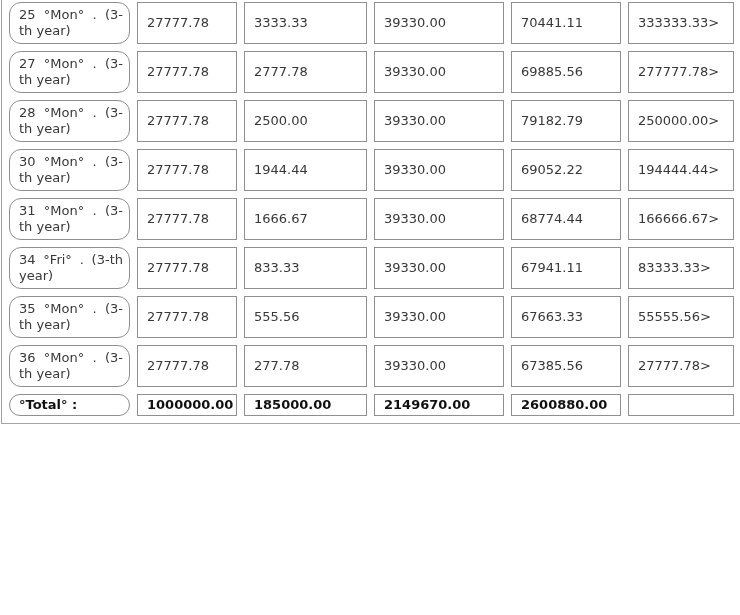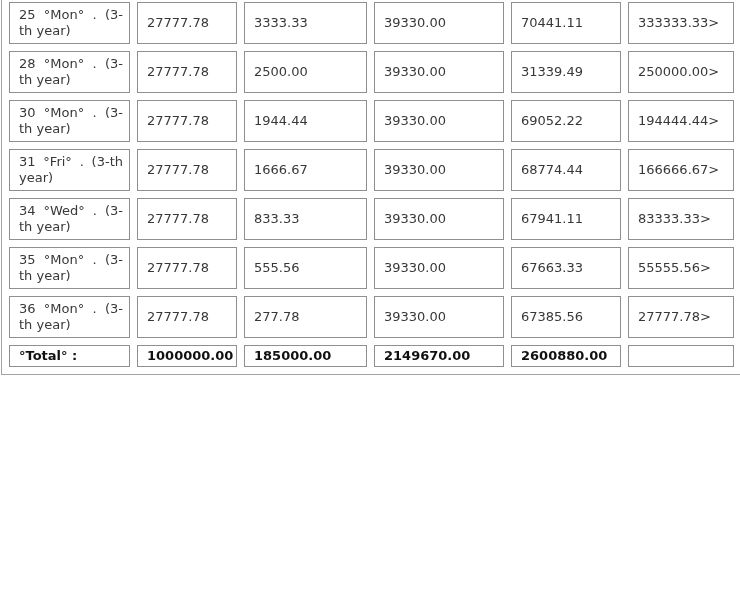--- a/index.html
+++ b/index.html
@@ -40,20 +40,21 @@
   }
   tr.total-row td {
     height: 17px;
     font-weight: bold;
     color: #111111;
     white-space: nowrap;
   }
   td.label-cell {
     text-align: justify;
     padding: 2px 8px;
+    border-radius: 12px;
   }
   tr.total-row td.label-cell {
     text-align: left;
   }
   td.num-cell {
     text-align: left;
     white-space: nowrap;
   }
 </style>
 </head>
@@ -73,53 +74,61 @@
   <tr class="data-row">
     <td class="label-cell">25 °Mon° . (3-th year)</td>
     <td class="num-cell">27777.78</td>
     <td class="num-cell">3333.33</td>
     <td class="num-cell">39330.00</td>
     <td class="num-cell">70441.11</td>
     <td class="num-cell">333333.33&gt;</td>
   </tr>
 
 
+  <tr class="data-row">
+    <td class="label-cell">27 °Mon° . (3-th year)</td>
+    <td class="num-cell">27777.78</td>
+    <td class="num-cell">2777.78</td>
+    <td class="num-cell">39330.00</td>
+    <td class="num-cell">69885.56</td>
+    <td class="num-cell">277777.78&gt;</td>
+  </tr>
 
   <tr class="data-row">
     <td class="label-cell">28 °Mon° . (3-th year)</td>
     <td class="num-cell">27777.78</td>
     <td class="num-cell">2500.00</td>
     <td class="num-cell">39330.00</td>
-    <td class="num-cell">31339.49</td>
+    <td class="num-cell">79182.79</td>
     <td class="num-cell">250000.00&gt;</td>
   </tr>
 
 
   <tr class="data-row">
     <td class="label-cell">30 °Mon° . (3-th year)</td>
     <td class="num-cell">27777.78</td>
     <td class="num-cell">1944.44</td>
     <td class="num-cell">39330.00</td>
     <td class="num-cell">69052.22</td>
     <td class="num-cell">194444.44&gt;</td>
   </tr>
 
   <tr class="data-row">
-    <td class="label-cell">31 °Fri° . (3-th year)</td>
+    <td class="label-cell">31 °Mon° . (3-th year)</td>
     <td class="num-cell">27777.78</td>
     <td class="num-cell">1666.67</td>
     <td class="num-cell">39330.00</td>
     <td class="num-cell">68774.44</td>
     <td class="num-cell">166666.67&gt;</td>
   </tr>
 
 
 
   <tr class="data-row">
-    <td class="label-cell">34 °Wed° . (3-th year)</td>
+    <td class="label-cell">34 °Fri° . (3-th year)</td>
     <td class="num-cell">27777.78</td>
     <td class="num-cell">833.33</td>
     <td class="num-cell">39330.00</td>
     <td class="num-cell">67941.11</td>
     <td class="num-cell">83333.33&gt;</td>
   </tr>
 
   <tr class="data-row">
     <td class="label-cell">35 °Mon° . (3-th year)</td>
     <td class="num-cell">27777.78</td>

